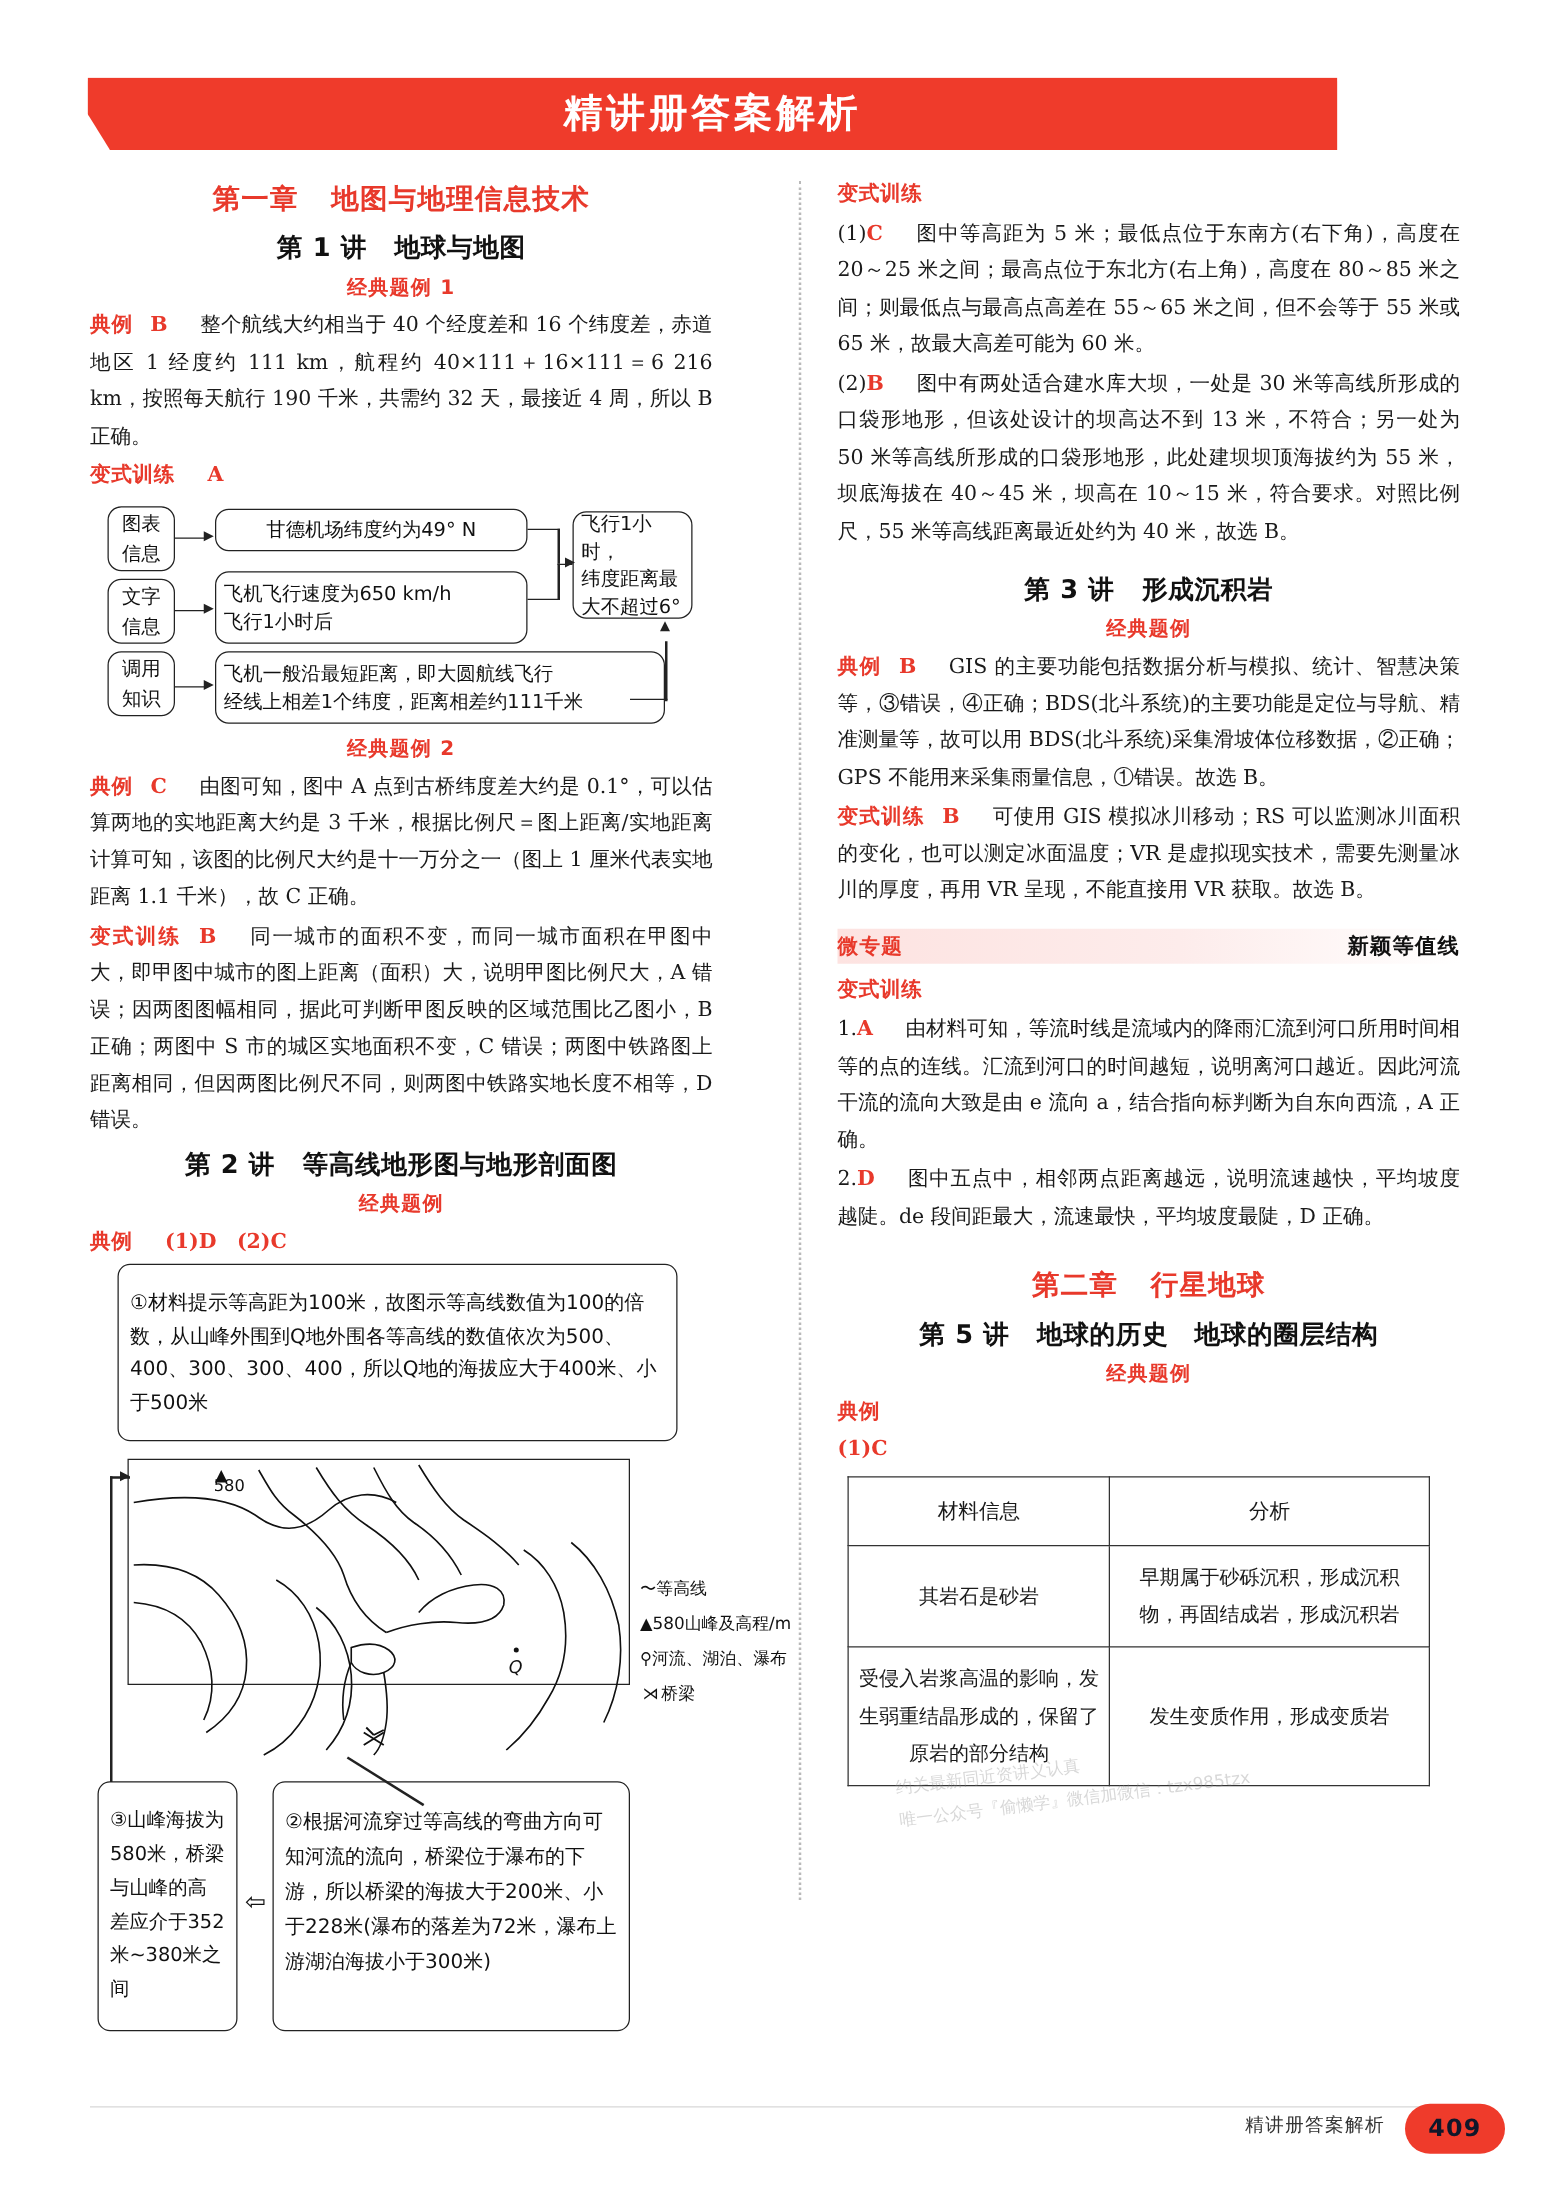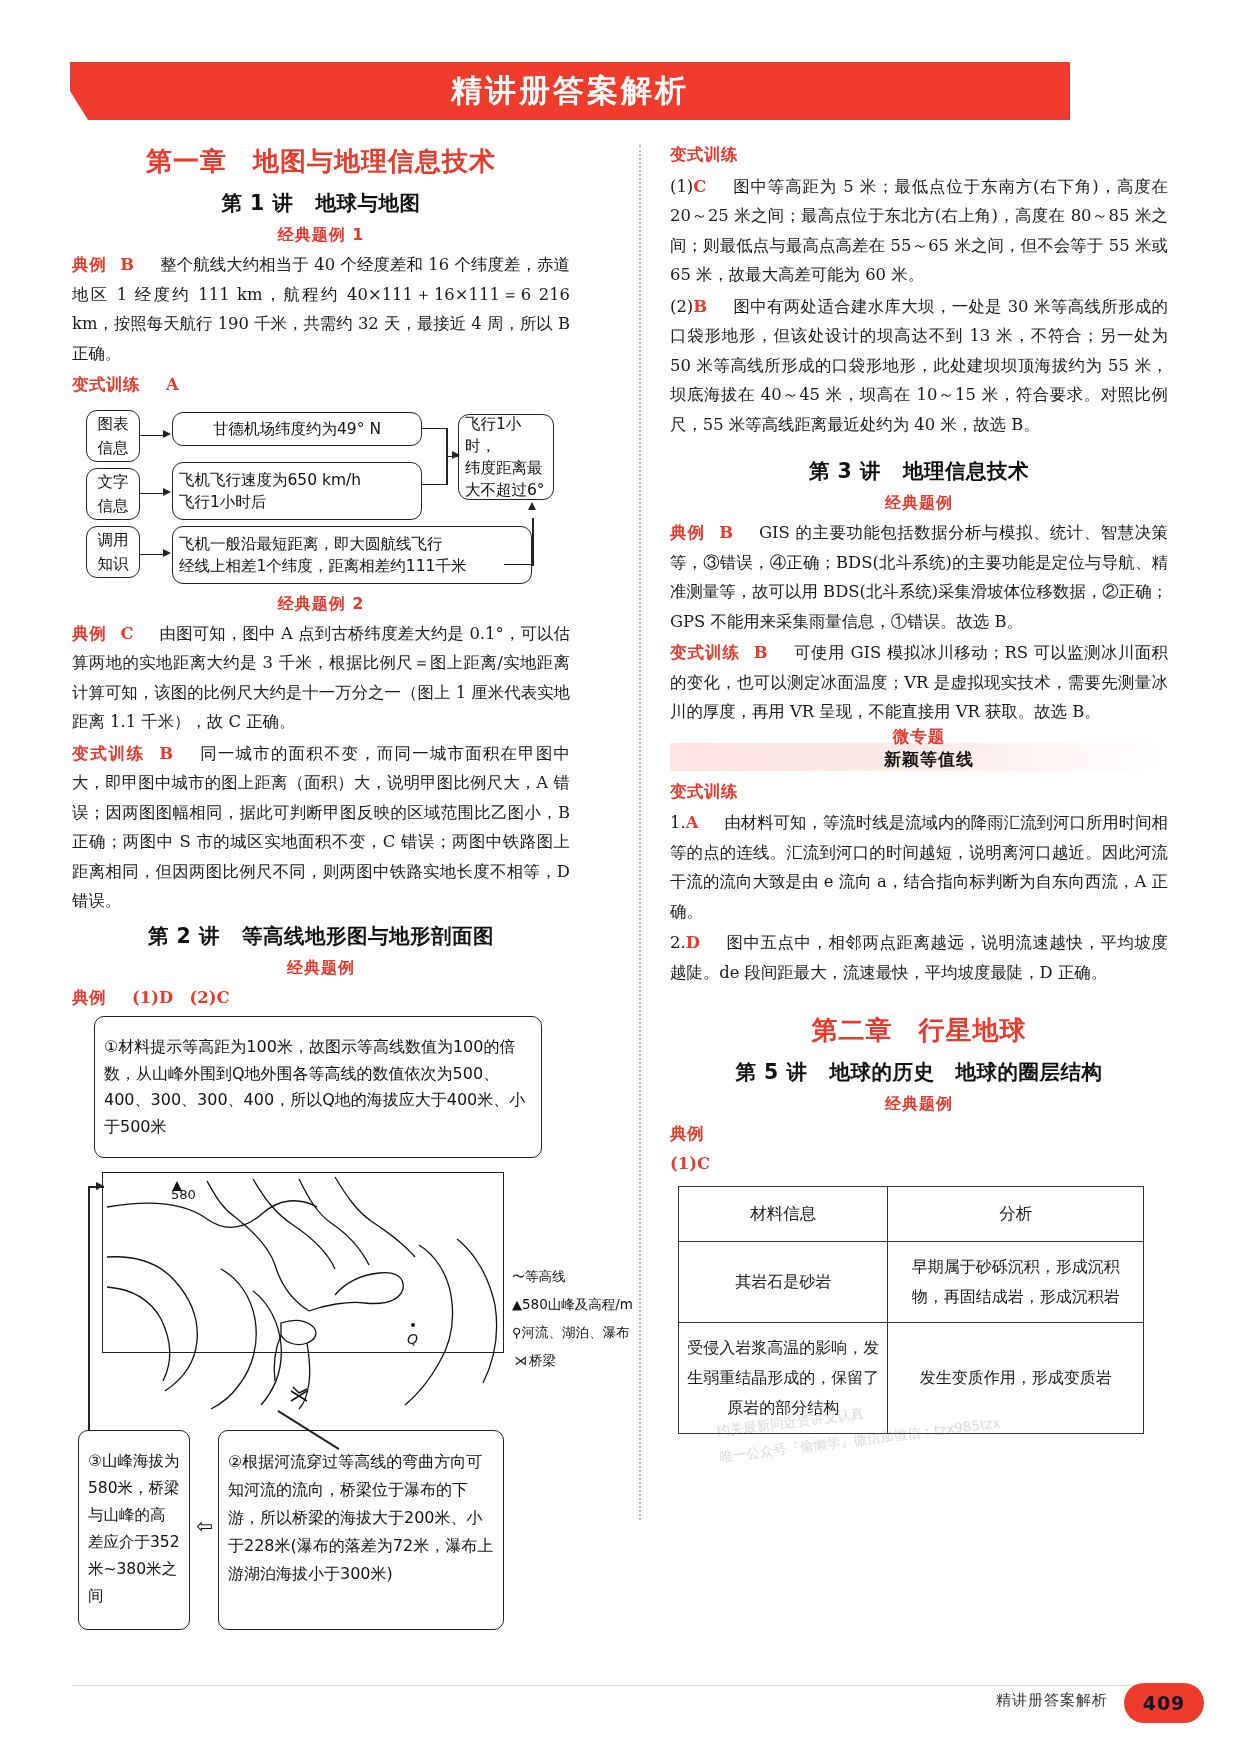--- a/index.html
+++ b/index.html
@@ -33,37 +33,37 @@
   .cols{position:absolute;left:72px;top:140px;width:1096px;}
   .col{width:498px;float:left;}
   .col.left{margin-right:100px;}
   .divider{
     position:absolute;left:567px;top:5px;width:0;height:1375px;
     border-left:2px dotted #b9b9b9;
   }
 
   
   .chapter{
-    text-align:center;color:#e8392b;font-size:26px;font-weight:bold;
+    text-align:center;color:#e8392b;font-size:22px;font-weight:bold;
     letter-spacing:1px;margin:4px 0 10px;
   }
   .chapter .gap{display:inline-block;width:26px;}
   .lecture{
     text-align:center;color:#111;font-size:20.5px;font-weight:bold;
     letter-spacing:.5px;margin:6px 0 8px;
   }
   .lecture .gap{display:inline-block;width:22px;}
   .classic{
     text-align:center;color:#e8392b;font-size:16px;font-weight:bold;
     letter-spacing:1px;margin:6px 0 4px;
   }
   .micro-bar{
     position:relative;height:28px;margin:16px 0 6px;
     background:linear-gradient(90deg,#fde3e1 0%,#fdeceb 55%,#fff 100%);
-    display:flex;align-items:center;justify-content:flex-end;flex-direction:column;
+    display:flex;align-items:center;justify-content:space-between;
   }
   .micro-bar .mt{color:#e8392b;font-size:16.5px;font-weight:bold;letter-spacing:1px;}
   .micro-bar .ms{color:#111;font-size:17px;font-weight:bold;margin-left:20px;letter-spacing:1px;}
 
   
   p.para{
     margin:2px 0 2px;
     font-family:"DejaVu Serif","Liberation Serif",serif;
     font-size:16.4px;line-height:29.5px;text-align:justify;
     text-indent:0;
@@ -323,21 +323,21 @@
 
       <p class="para">
         <span>(1)</span><span class="ans">C</span><span class="sp2"></span><span>图中等高距为 5 米；最低点位于东南方(右下角)，高度在 20～25 米之间；最高点位于东北方(右上角)，高度在 80～85 米之间；则最低点与最高点高差在 55～65 米之间，但不会等于 55 米或 65 米，故最大高差可能为 60 米。</span>
       </p>
 
       <p class="para">
         <span>(2)</span><span class="ans">B</span><span class="sp2"></span><span>图中有两处适合建水库大坝，一处是 30 米等高线所形成的口袋形地形，但该处设计的坝高达不到 13 米，不符合；另一处为 50 米等高线所形成的口袋形地形，此处建坝坝顶海拔约为 55 米，坝底海拔在 40～45 米，坝高在 10～15 米，符合要求。对照比例尺，55 米等高线距离最近处约为 40 米，故选 B。</span>
       </p>
 
       <div class="lecture" style="margin-top:18px;">
-        <span>第 3 讲</span><span class="gap"></span><span>地理信息技术</span>
+        <span>第 3 讲</span><span class="gap"></span><span>形成沉积岩</span>
       </div>
 
       <div class="classic">经典题例</div>
 
       <p class="para">
         <span class="tag">典例</span><span class="sp"></span><span class="ans">B</span><span class="sp2"></span><span>GIS 的主要功能包括数据分析与模拟、统计、智慧决策等，③错误，④正确；BDS(北斗系统)的主要功能是定位与导航、精准测量等，故可以用 BDS(北斗系统)采集滑坡体位移数据，②正确；GPS 不能用来采集雨量信息，①错误。故选 B。</span>
       </p>
 
       <p class="para">
         <span class="tag">变式训练</span><span class="sp"></span><span class="ans">B</span><span class="sp2"></span><span>可使用 GIS 模拟冰川移动；RS 可以监测冰川面积的变化，也可以测定冰面温度；VR 是虚拟现实技术，需要先测量冰川的厚度，再用 VR 呈现，不能直接用 VR 获取。故选 B。</span>

